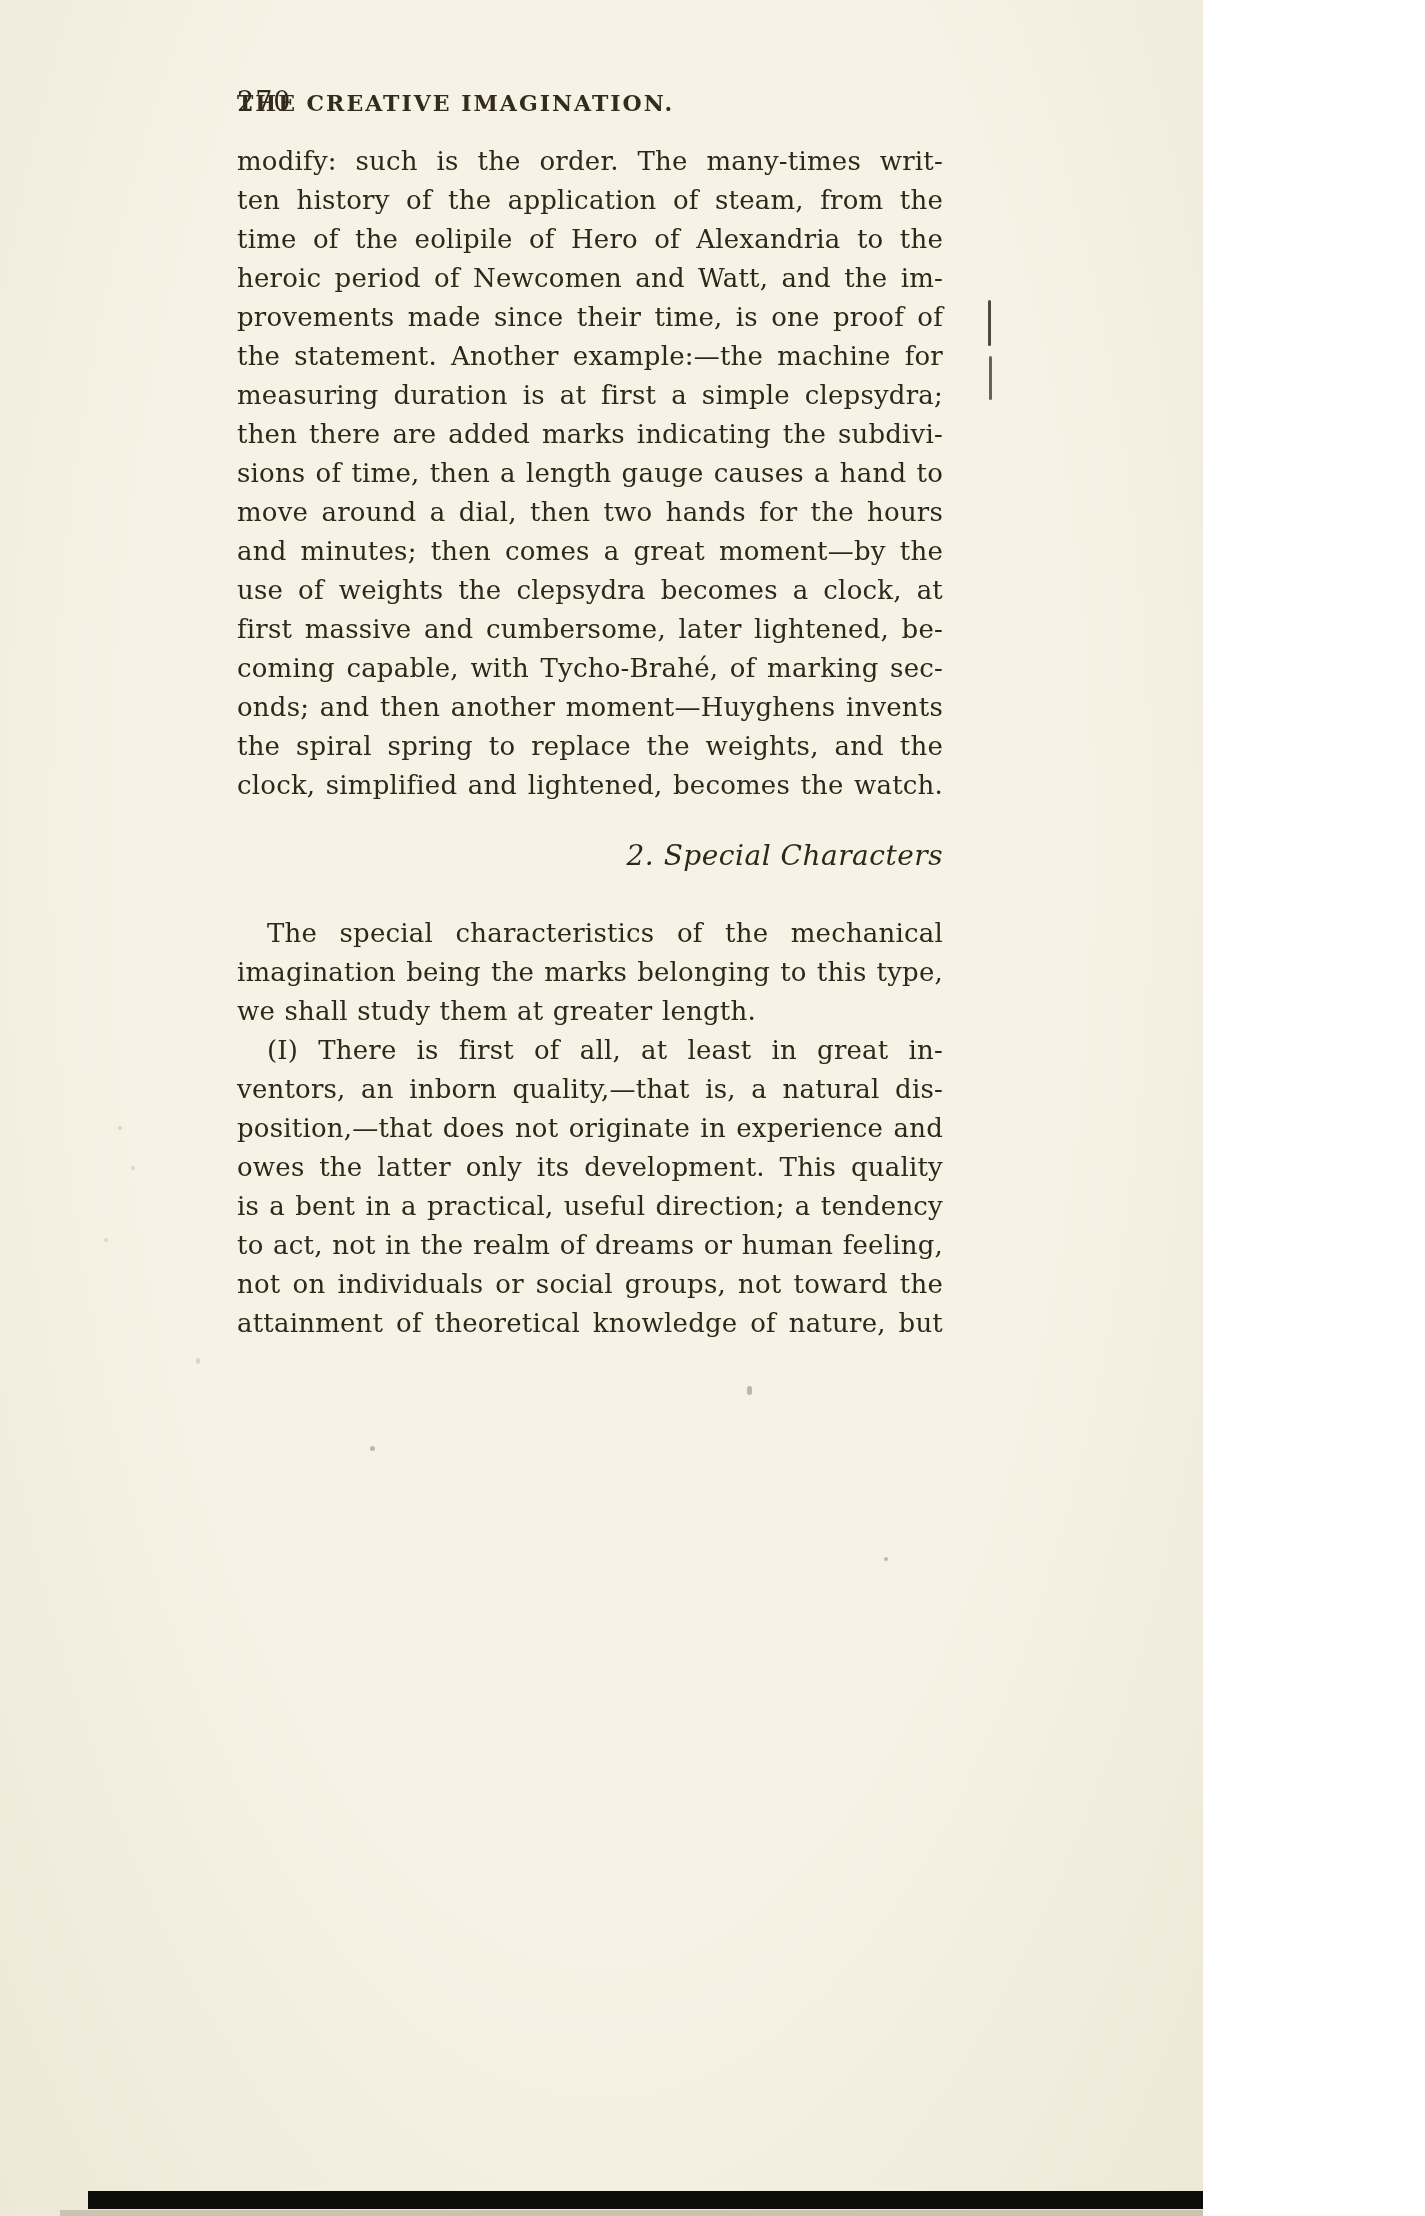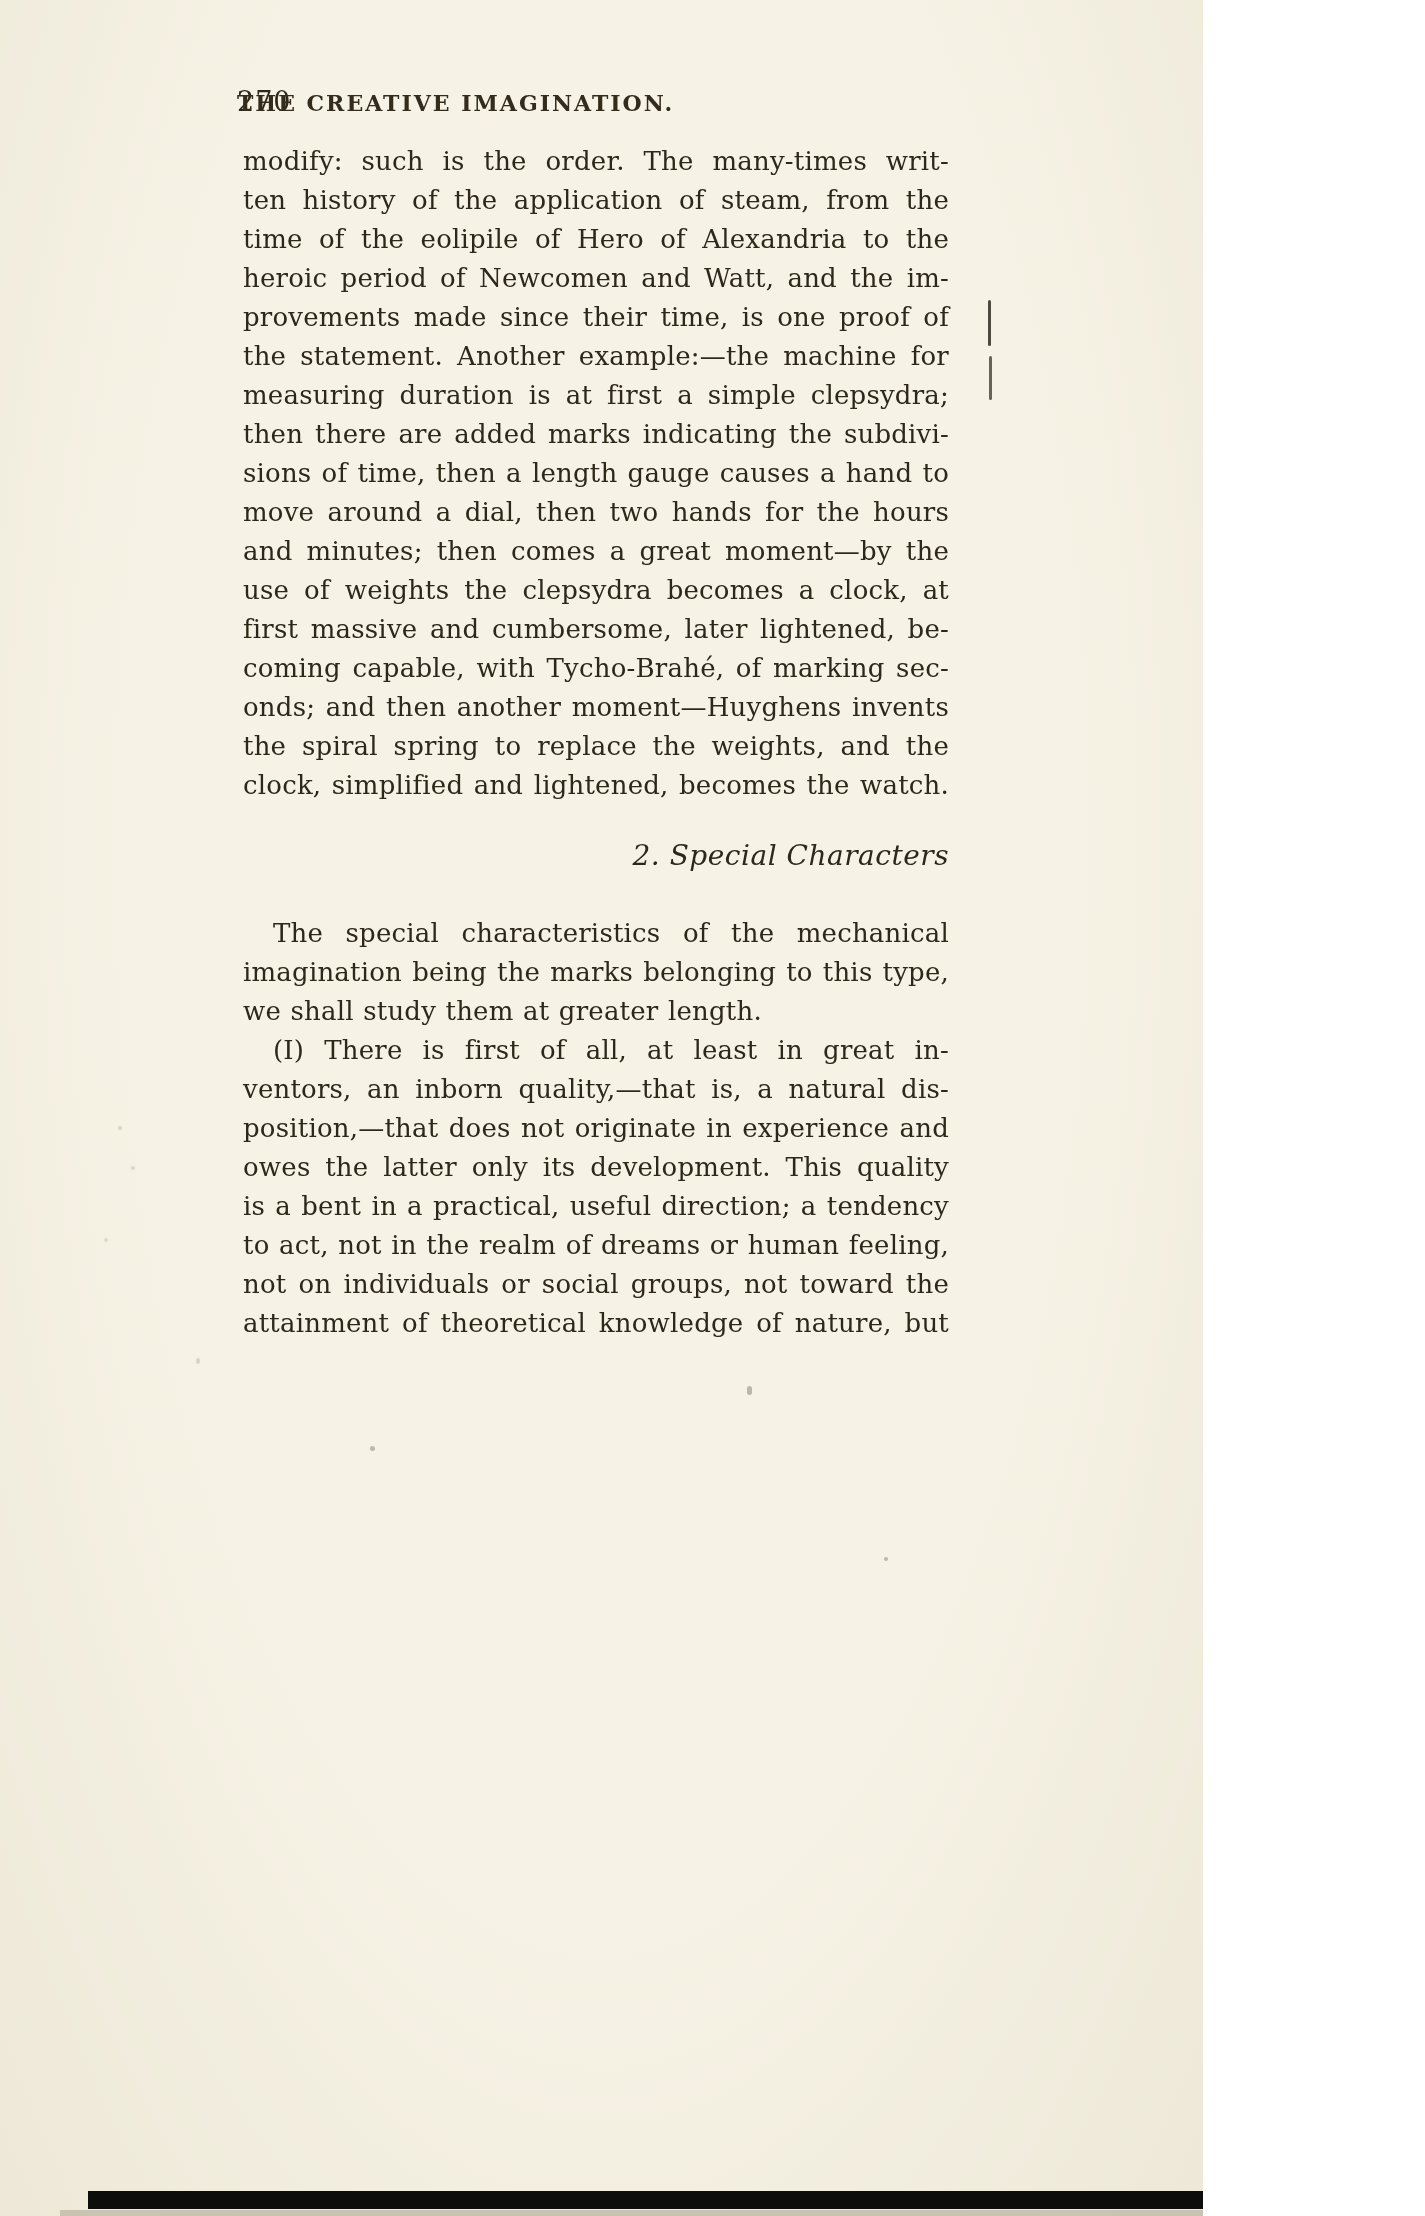--- a/index.html
+++ b/index.html
@@ -31,21 +31,21 @@
     left: 0;
     right: 0;
     top: 6px;
     font-size: 22px;
     font-weight: bold;
     letter-spacing: 2px;
     color: #332c1d;
   }
   .text-block {
     position: absolute;
-    left: 243px;
+    left: 237px;
     top: 142px;
     width: 706px;
   }
   .para { margin: 0; }
   .line {
     font-size: 26px;
     line-height: 39px;
     text-align: justify;
     text-align-last: justify;
     letter-spacing: 0.2px;

